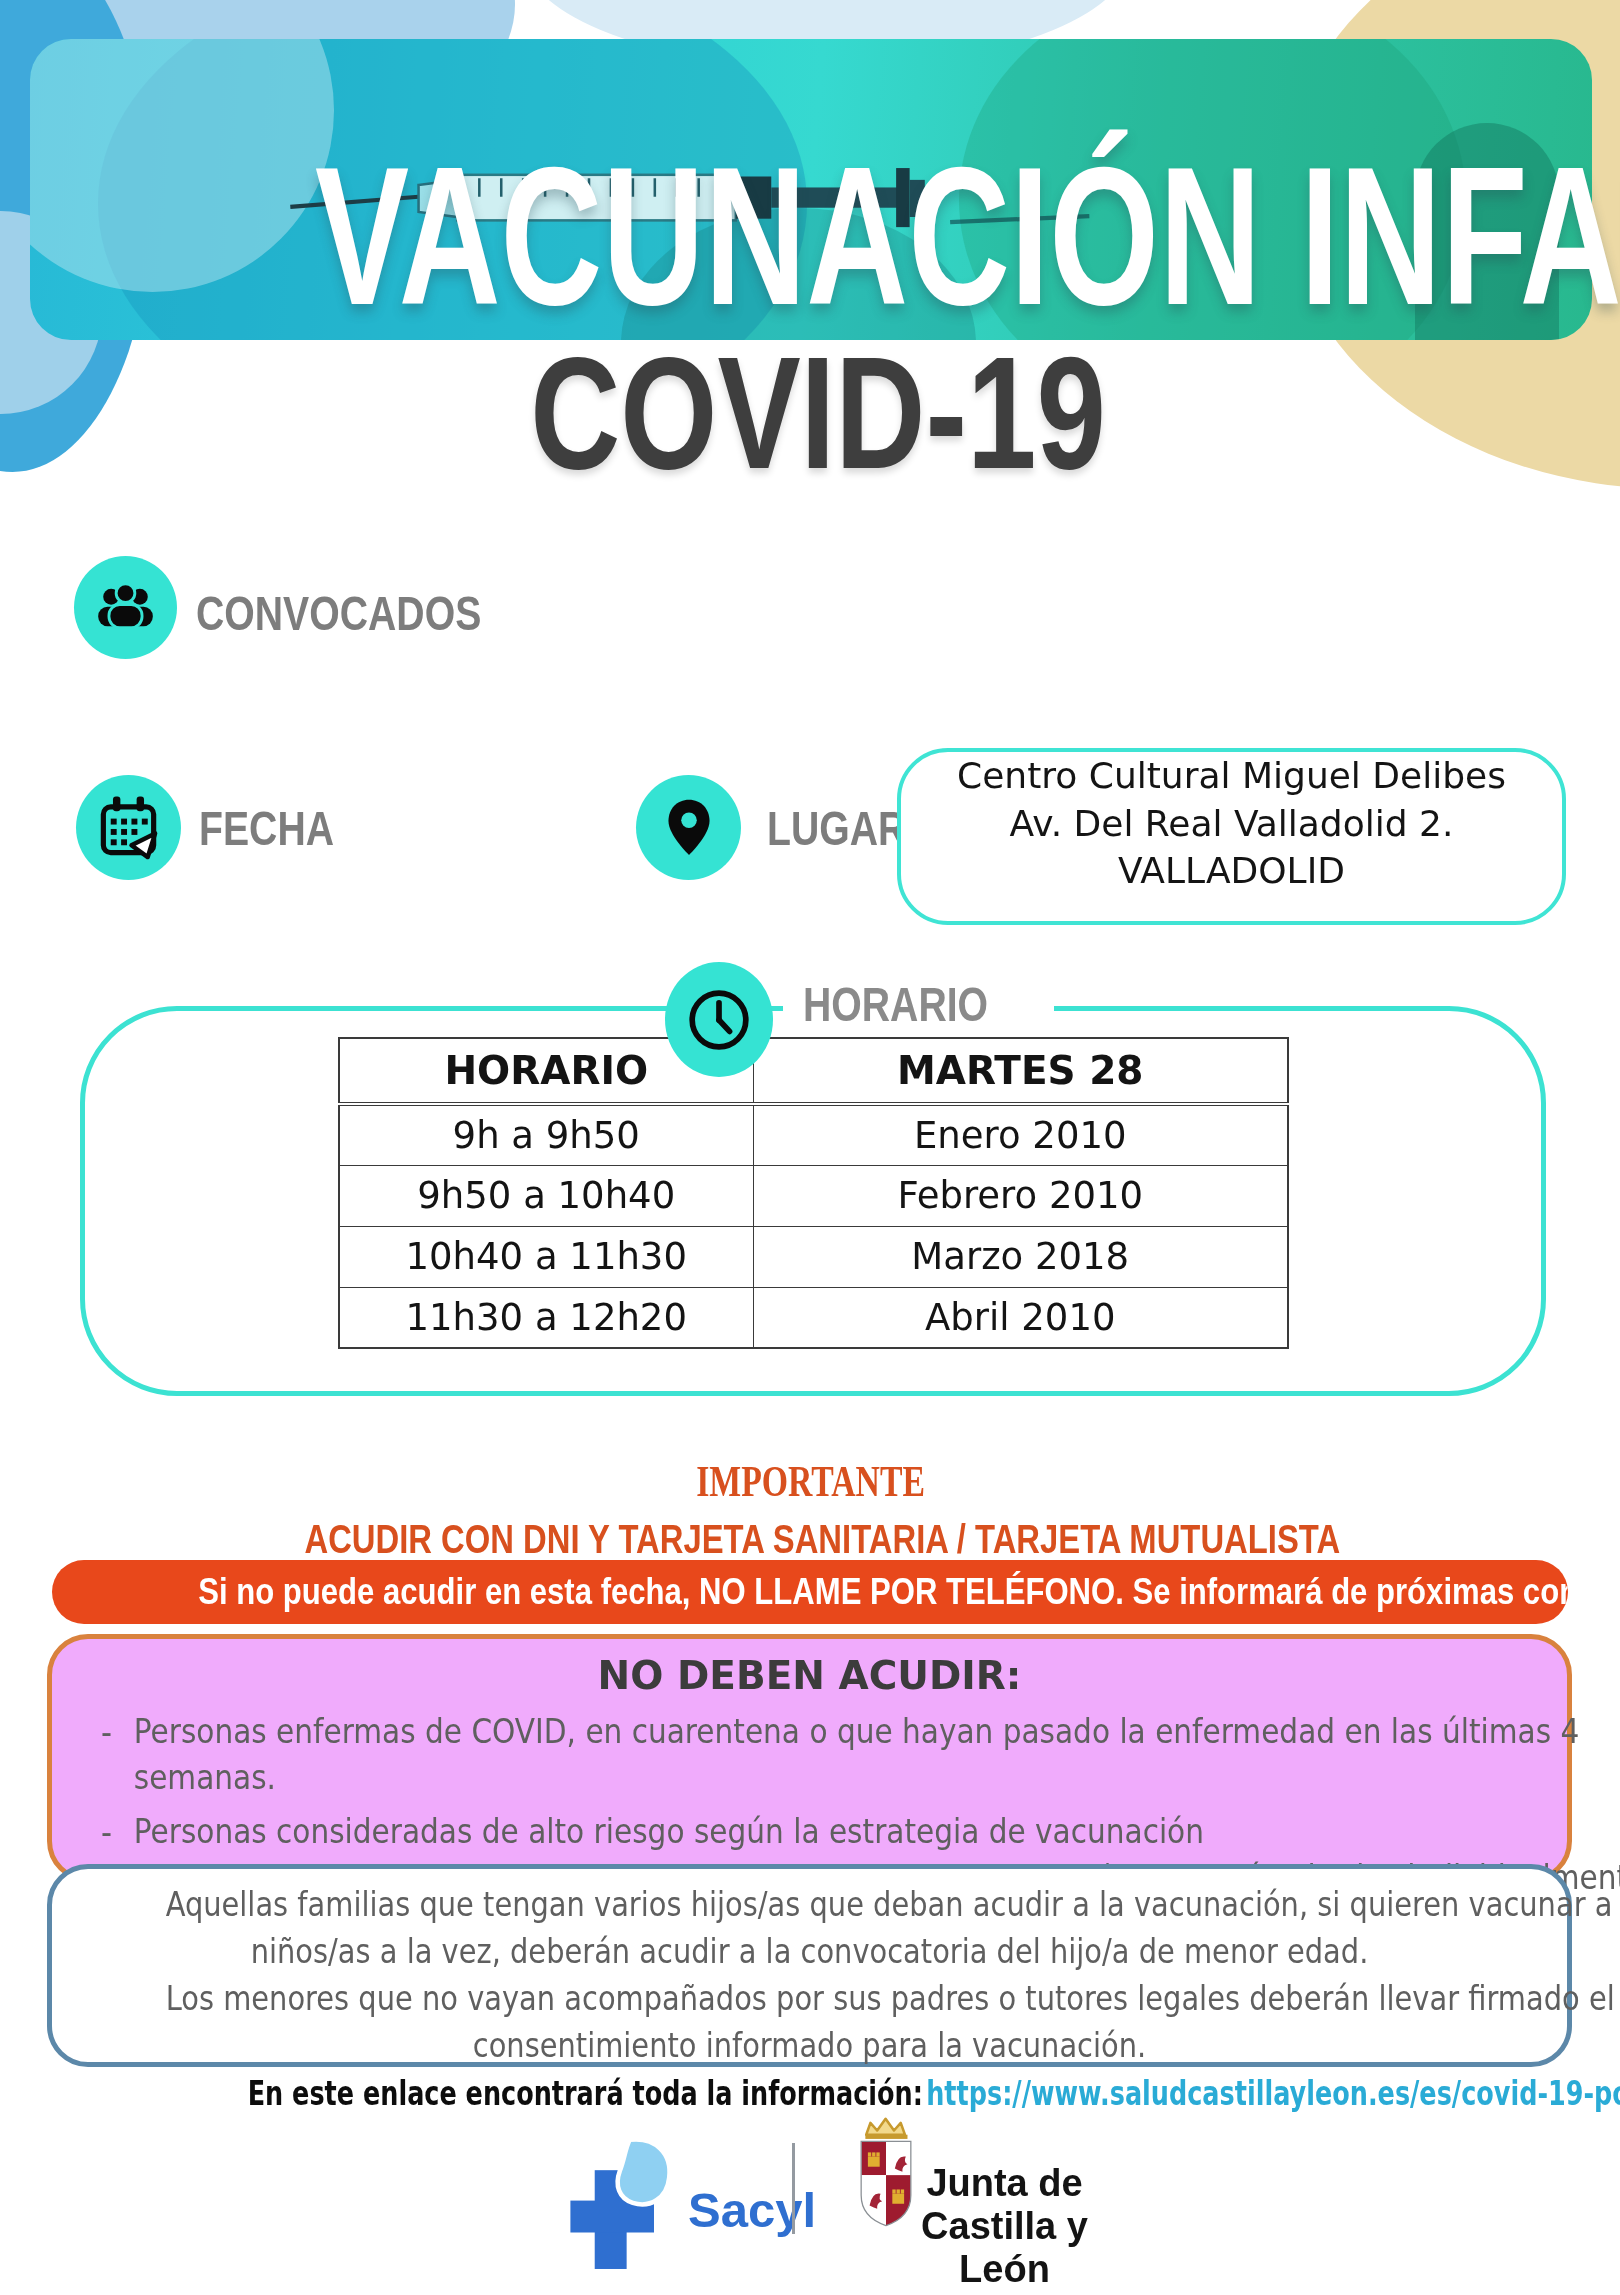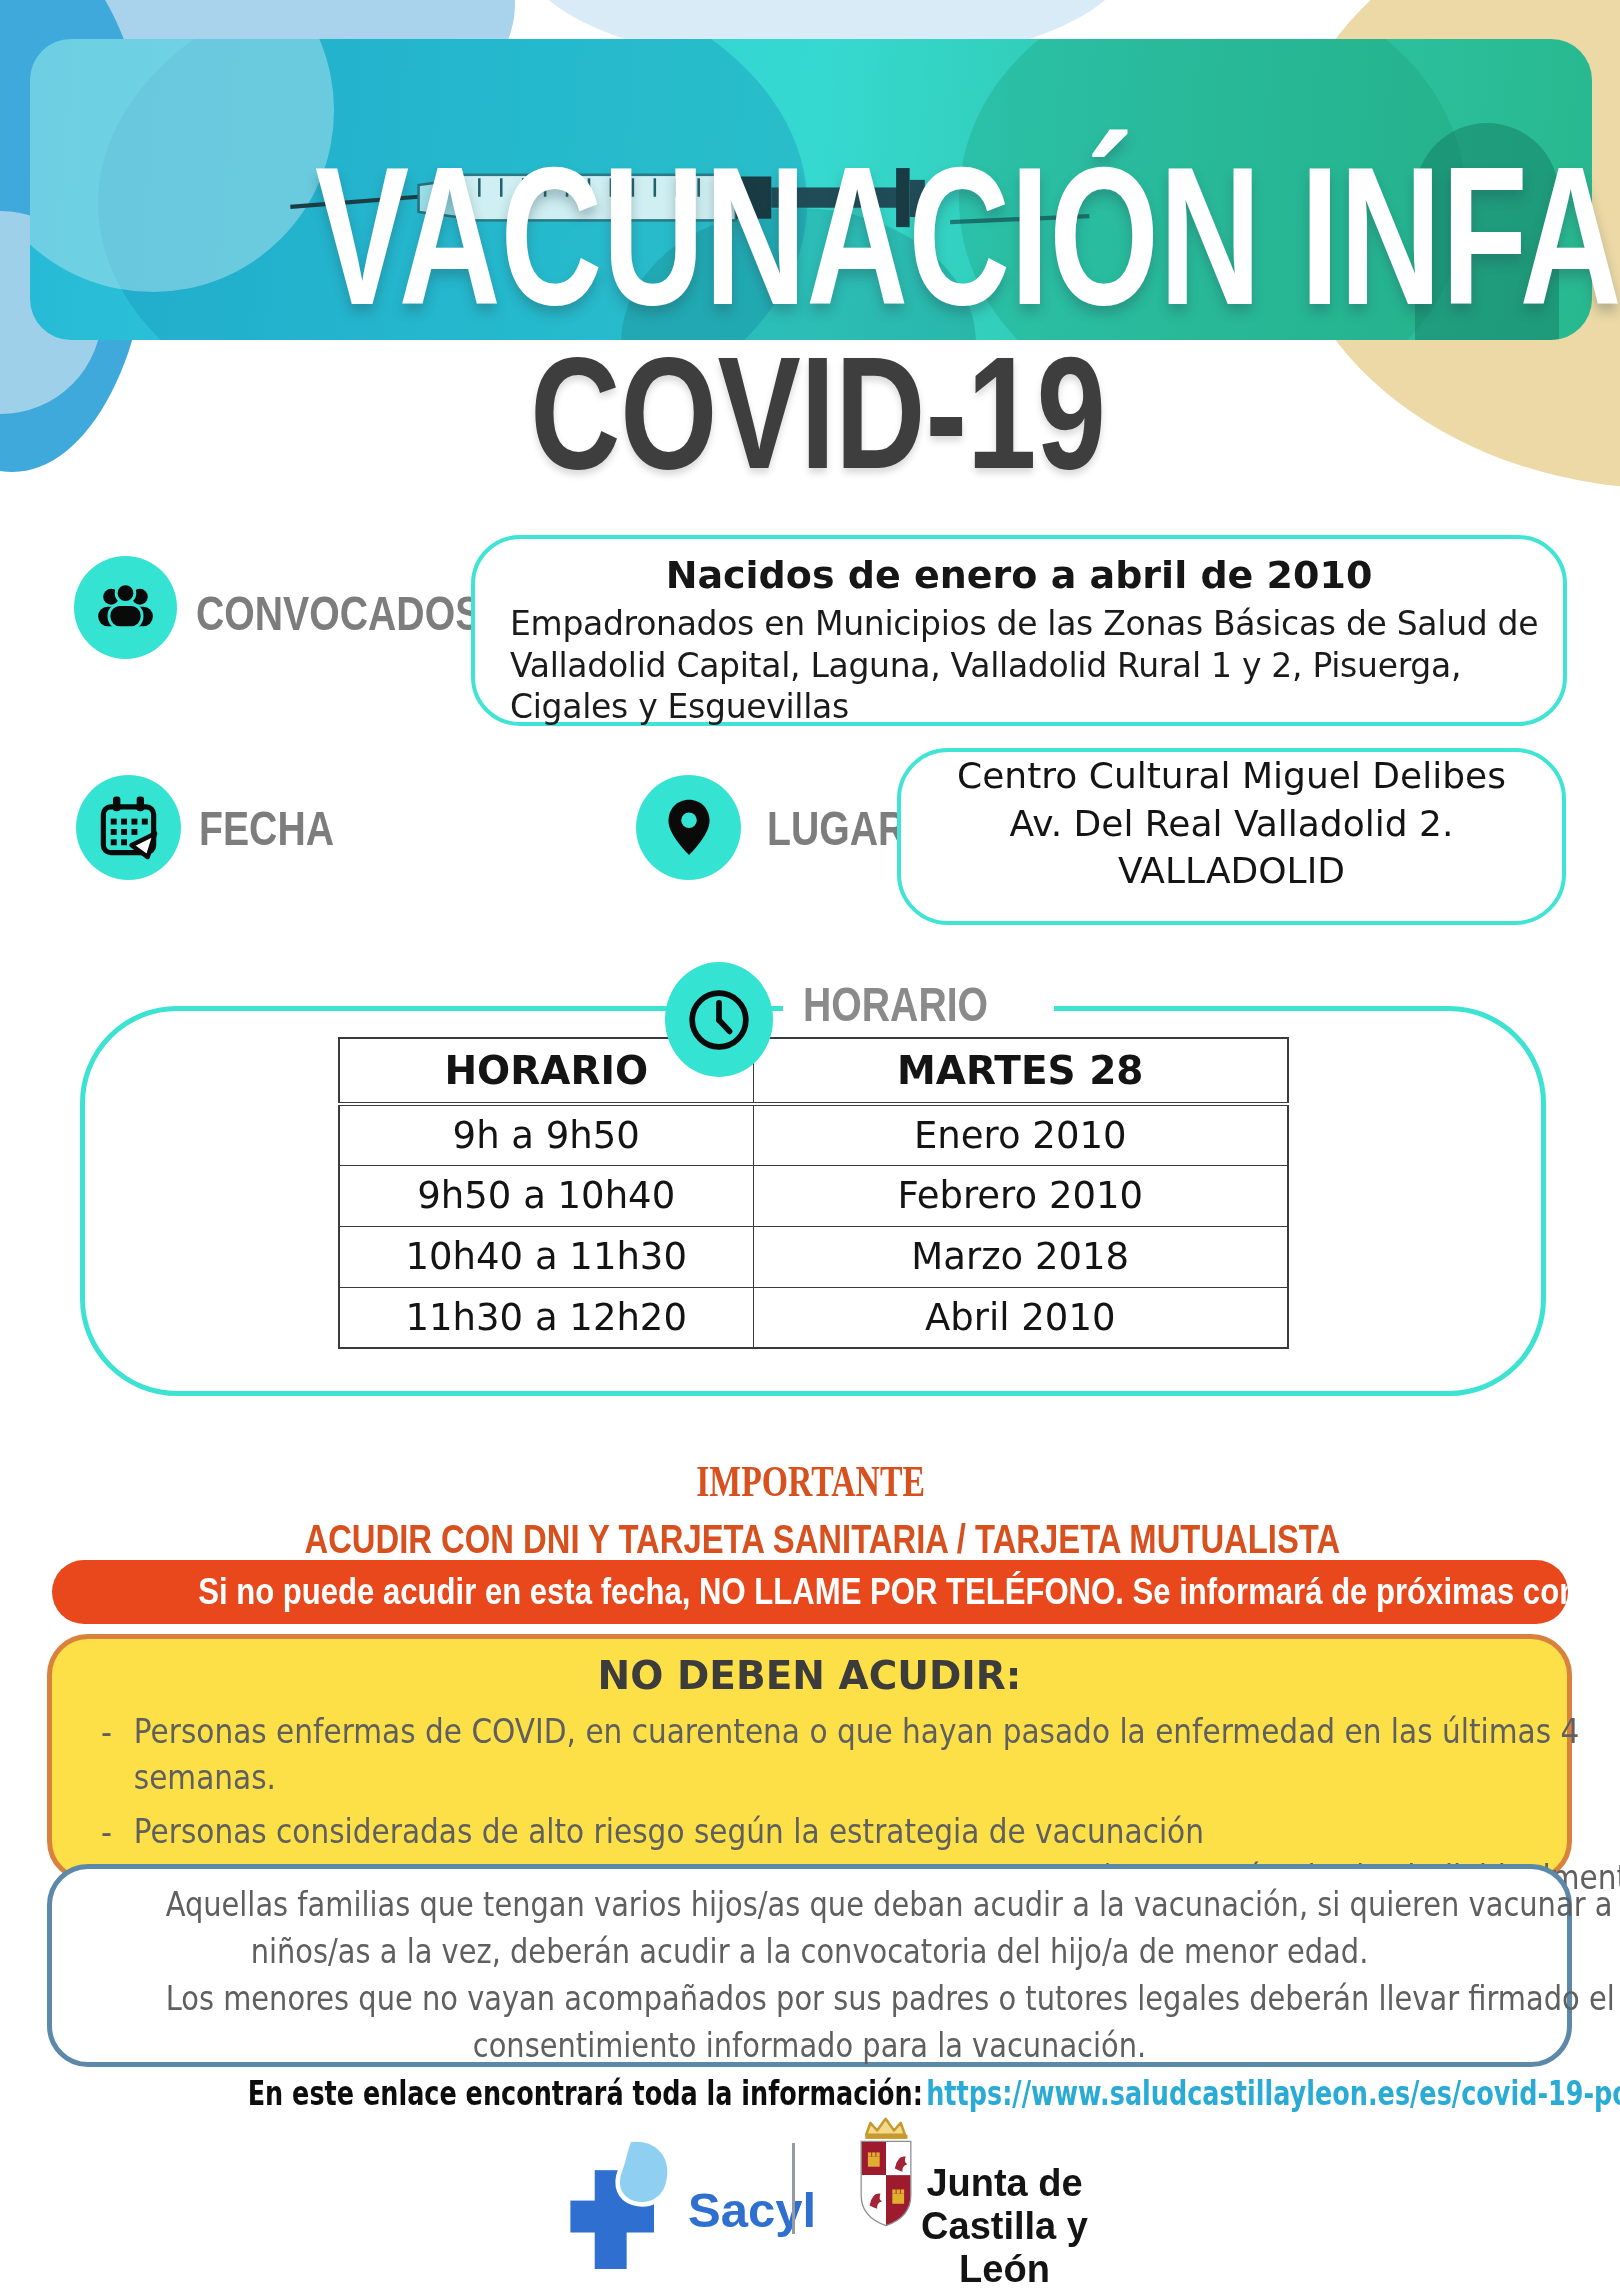--- a/index.html
+++ b/index.html
@@ -93,21 +93,21 @@
     background:#e8481b; border-radius:32px; text-align:center; overflow:hidden;
   }
   #imp-banner > span {
     display:inline-block; transform:scaleX(0.84); white-space:nowrap;
     font-family:"Liberation Sans",sans-serif; font-weight:bold; font-size:37px; color:#ffffff; line-height:64px;
   }
 
   
   #nd-box {
     position:absolute; left:47px; top:1634px; width:1525px; height:248px;
-    border:5.9px solid #d9823e; border-radius:41px; background:#fde047; padding-top:13.5px;
+    border:5.9px solid #d9823e; border-radius:41px; background:#f0abfc; padding-top:13.5px;
   }
   #nd-title { text-align:center; font-weight:bold; font-size:39px; color:#3c3c3c; }
   #nd-bullets { margin:11.8px 0 0 49px; transform:scaleX(0.87); transform-origin:left center; }
   .bullet { display:flex; gap:25px; align-items:flex-start; margin-bottom:8.4px; }
   .bullet .dash { font-size:35px; color:#5f5f5f; line-height:1.35; }
   .btext { font-size:34px; color:#5f5f5f; line-height:1.35; }
   .btext div { white-space:nowrap; }
   .paren { font-size:32px; color:#5f5f5f; }
   a.doc-link { font-size:29px; color:#6a6a6a; text-decoration:underline; cursor:pointer; }
   .after-link { font-size:34px; color:#5f5f5f; margin-left:6.8px; }
@@ -196,26 +196,20 @@
         <rect x="10" y="47" width="36" height="27" rx="13"></rect>
         <rect x="50" y="47" width="36" height="27" rx="13"></rect>
       </g>
       <circle cx="48" cy="28" r="13" fill="#0a0a0a" stroke="#35e3d3" stroke-width="4"></circle>
       <rect x="25" y="44" width="46" height="32" rx="15" fill="#0a0a0a" stroke="#35e3d3" stroke-width="4"></rect>
     </svg>
   </div>
   <div class="sec-label" style="left:196px; top:589px;">
     <span>CONVOCADOS</span>
   </div>
-  <div class="teal-box" id="convocados-box">
-    <div class="cbox-title">Nacidos de enero a abril de 2010</div>
-    <div class="cbox-line">Empadronados en Municipios de las Zonas Básicas de Salud de</div>
-    <div class="cbox-line">Valladolid Capital, Laguna, Valladolid Rural 1 y 2, Pisuerga,</div>
-    <div class="cbox-line">Cigales y Esguevillas</div>
-  </div>
 
   <div class="icon-circle" style="left:76px; top:775px; width:105px; height:105px;">
     <svg width="71" height="71" viewBox="0 0 96 96">
       <rect x="14" y="20" width="68" height="62" rx="10" fill="none" stroke="#0a0a0a" stroke-width="7"></rect>
       <rect x="27" y="6" width="10" height="20" rx="4" fill="#0a0a0a"></rect>
       <rect x="59" y="6" width="10" height="20" rx="4" fill="#0a0a0a"></rect>
       <g fill="#0a0a0a">
         <rect x="24" y="36" width="8" height="8"></rect>
           <rect x="38" y="36" width="8" height="8"></rect>
         <rect x="52" y="36" width="8" height="8"></rect>

